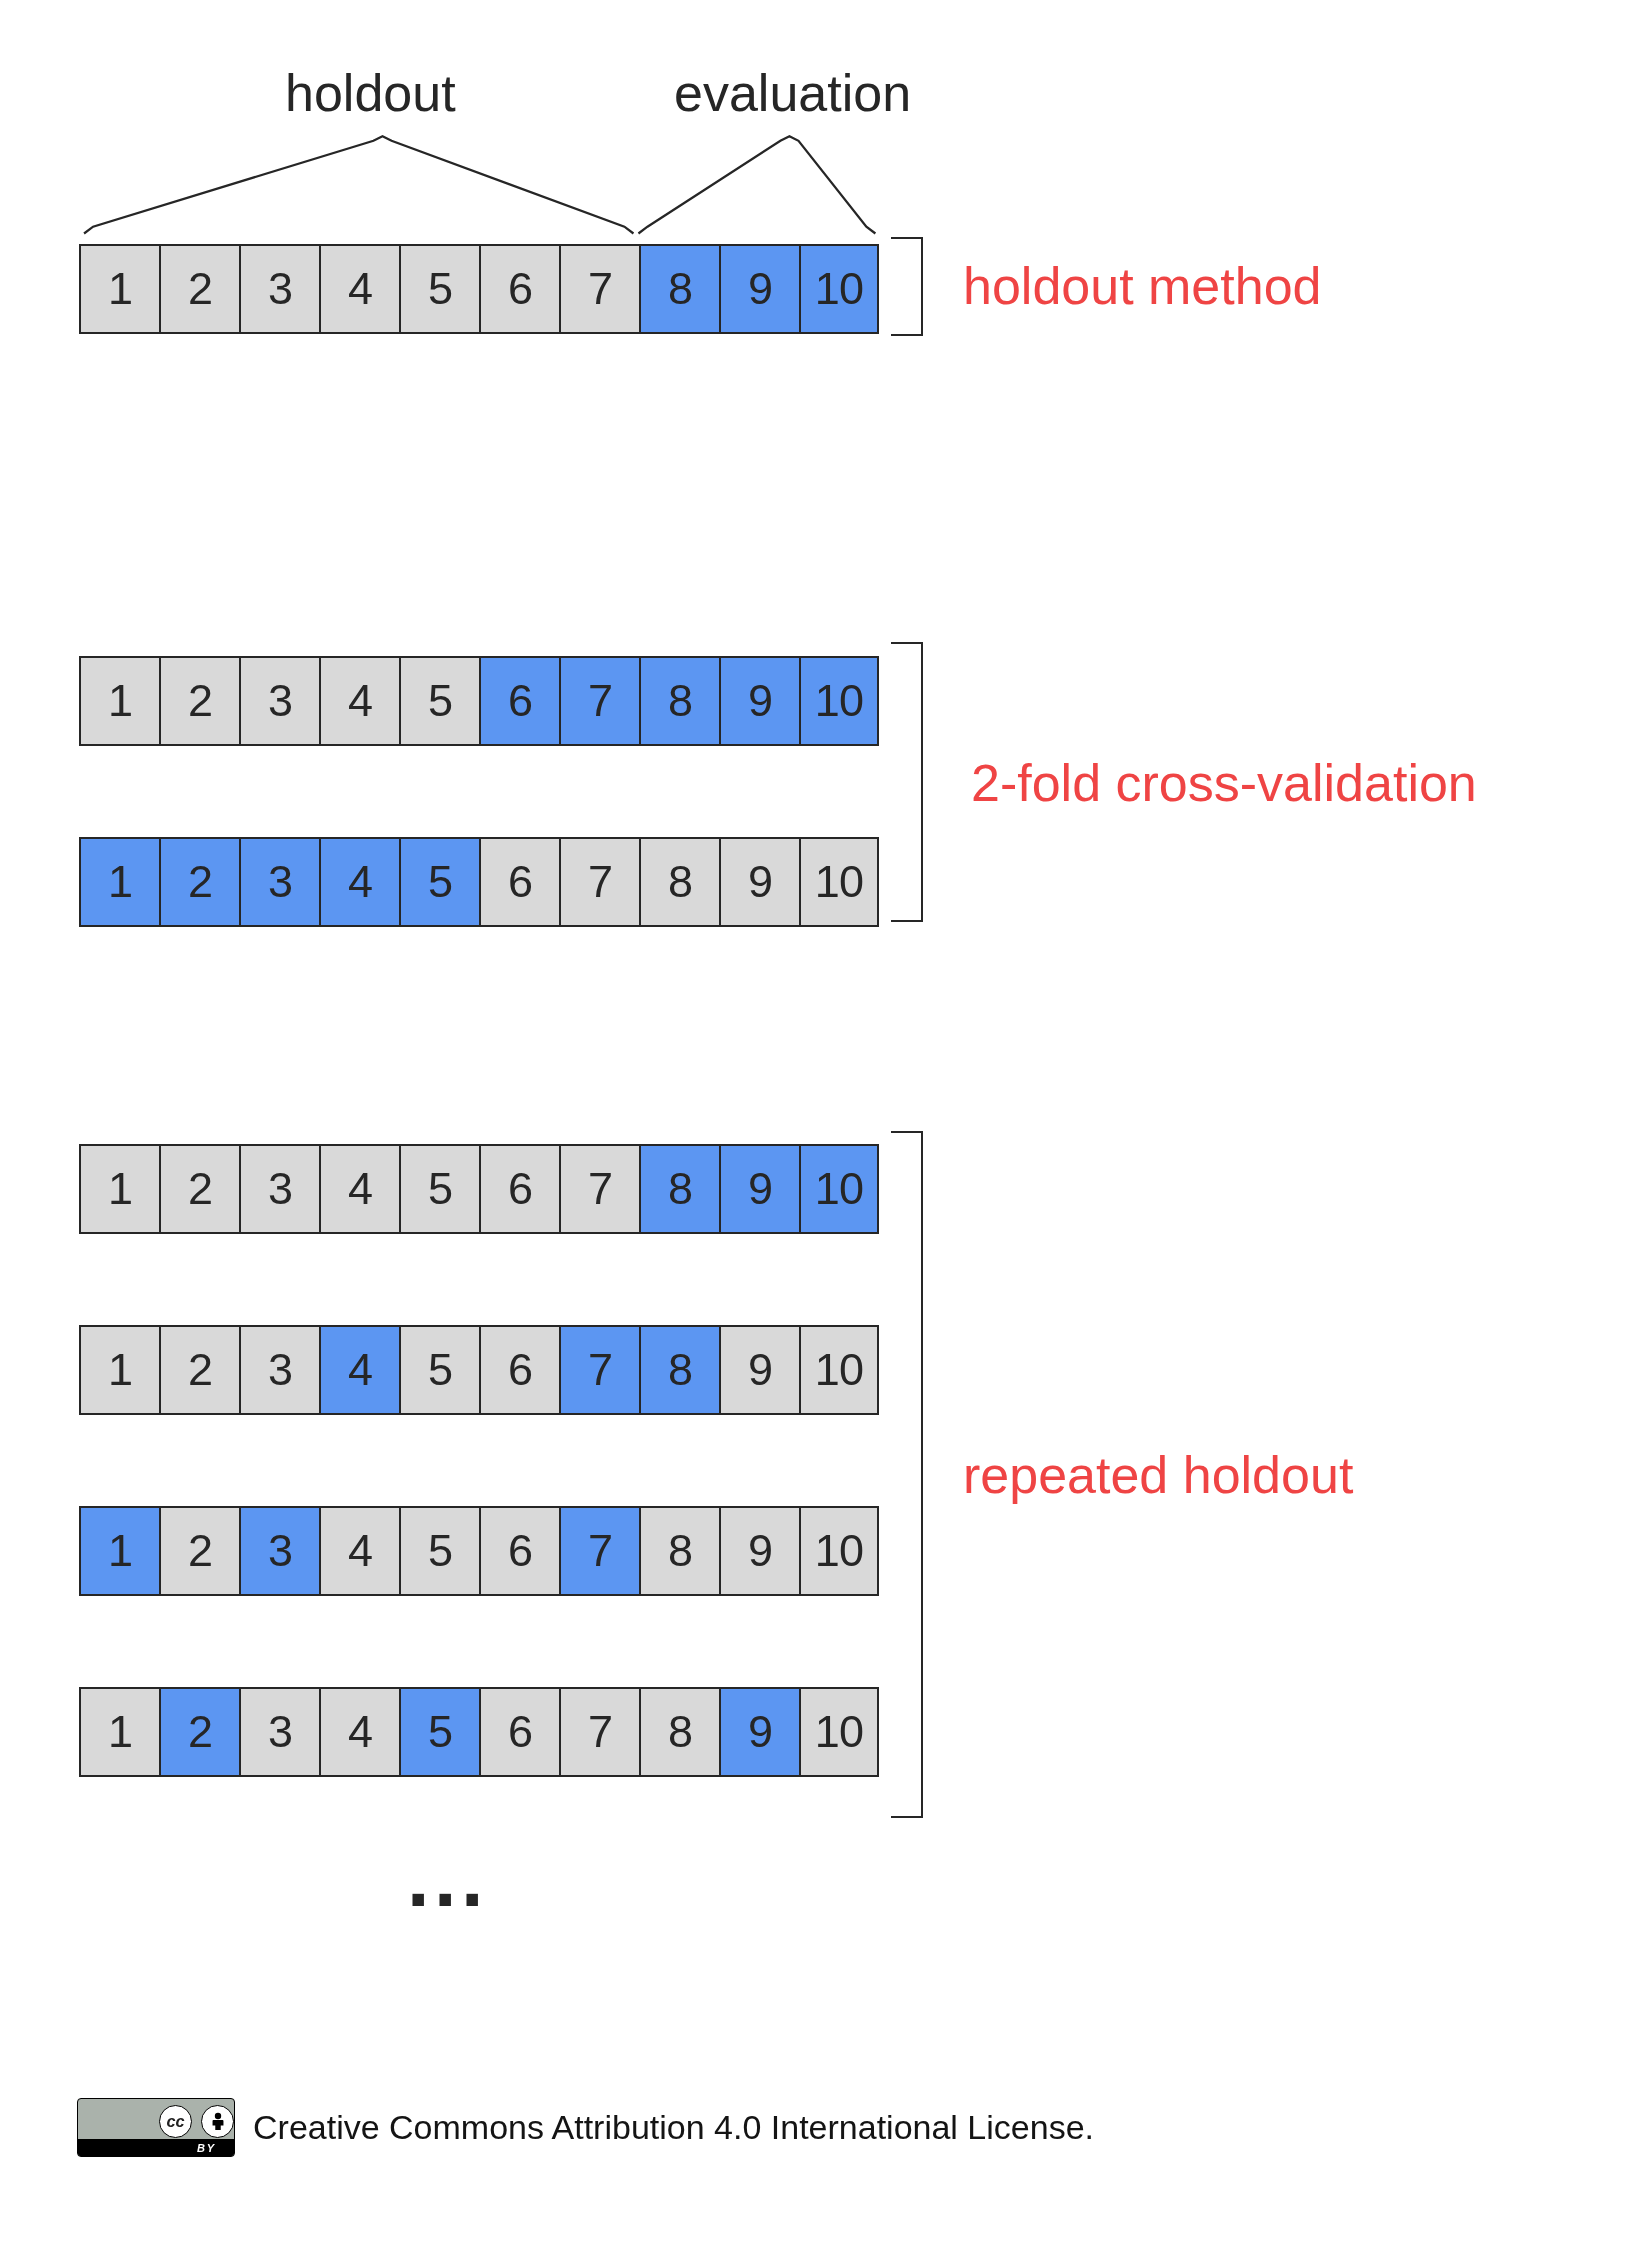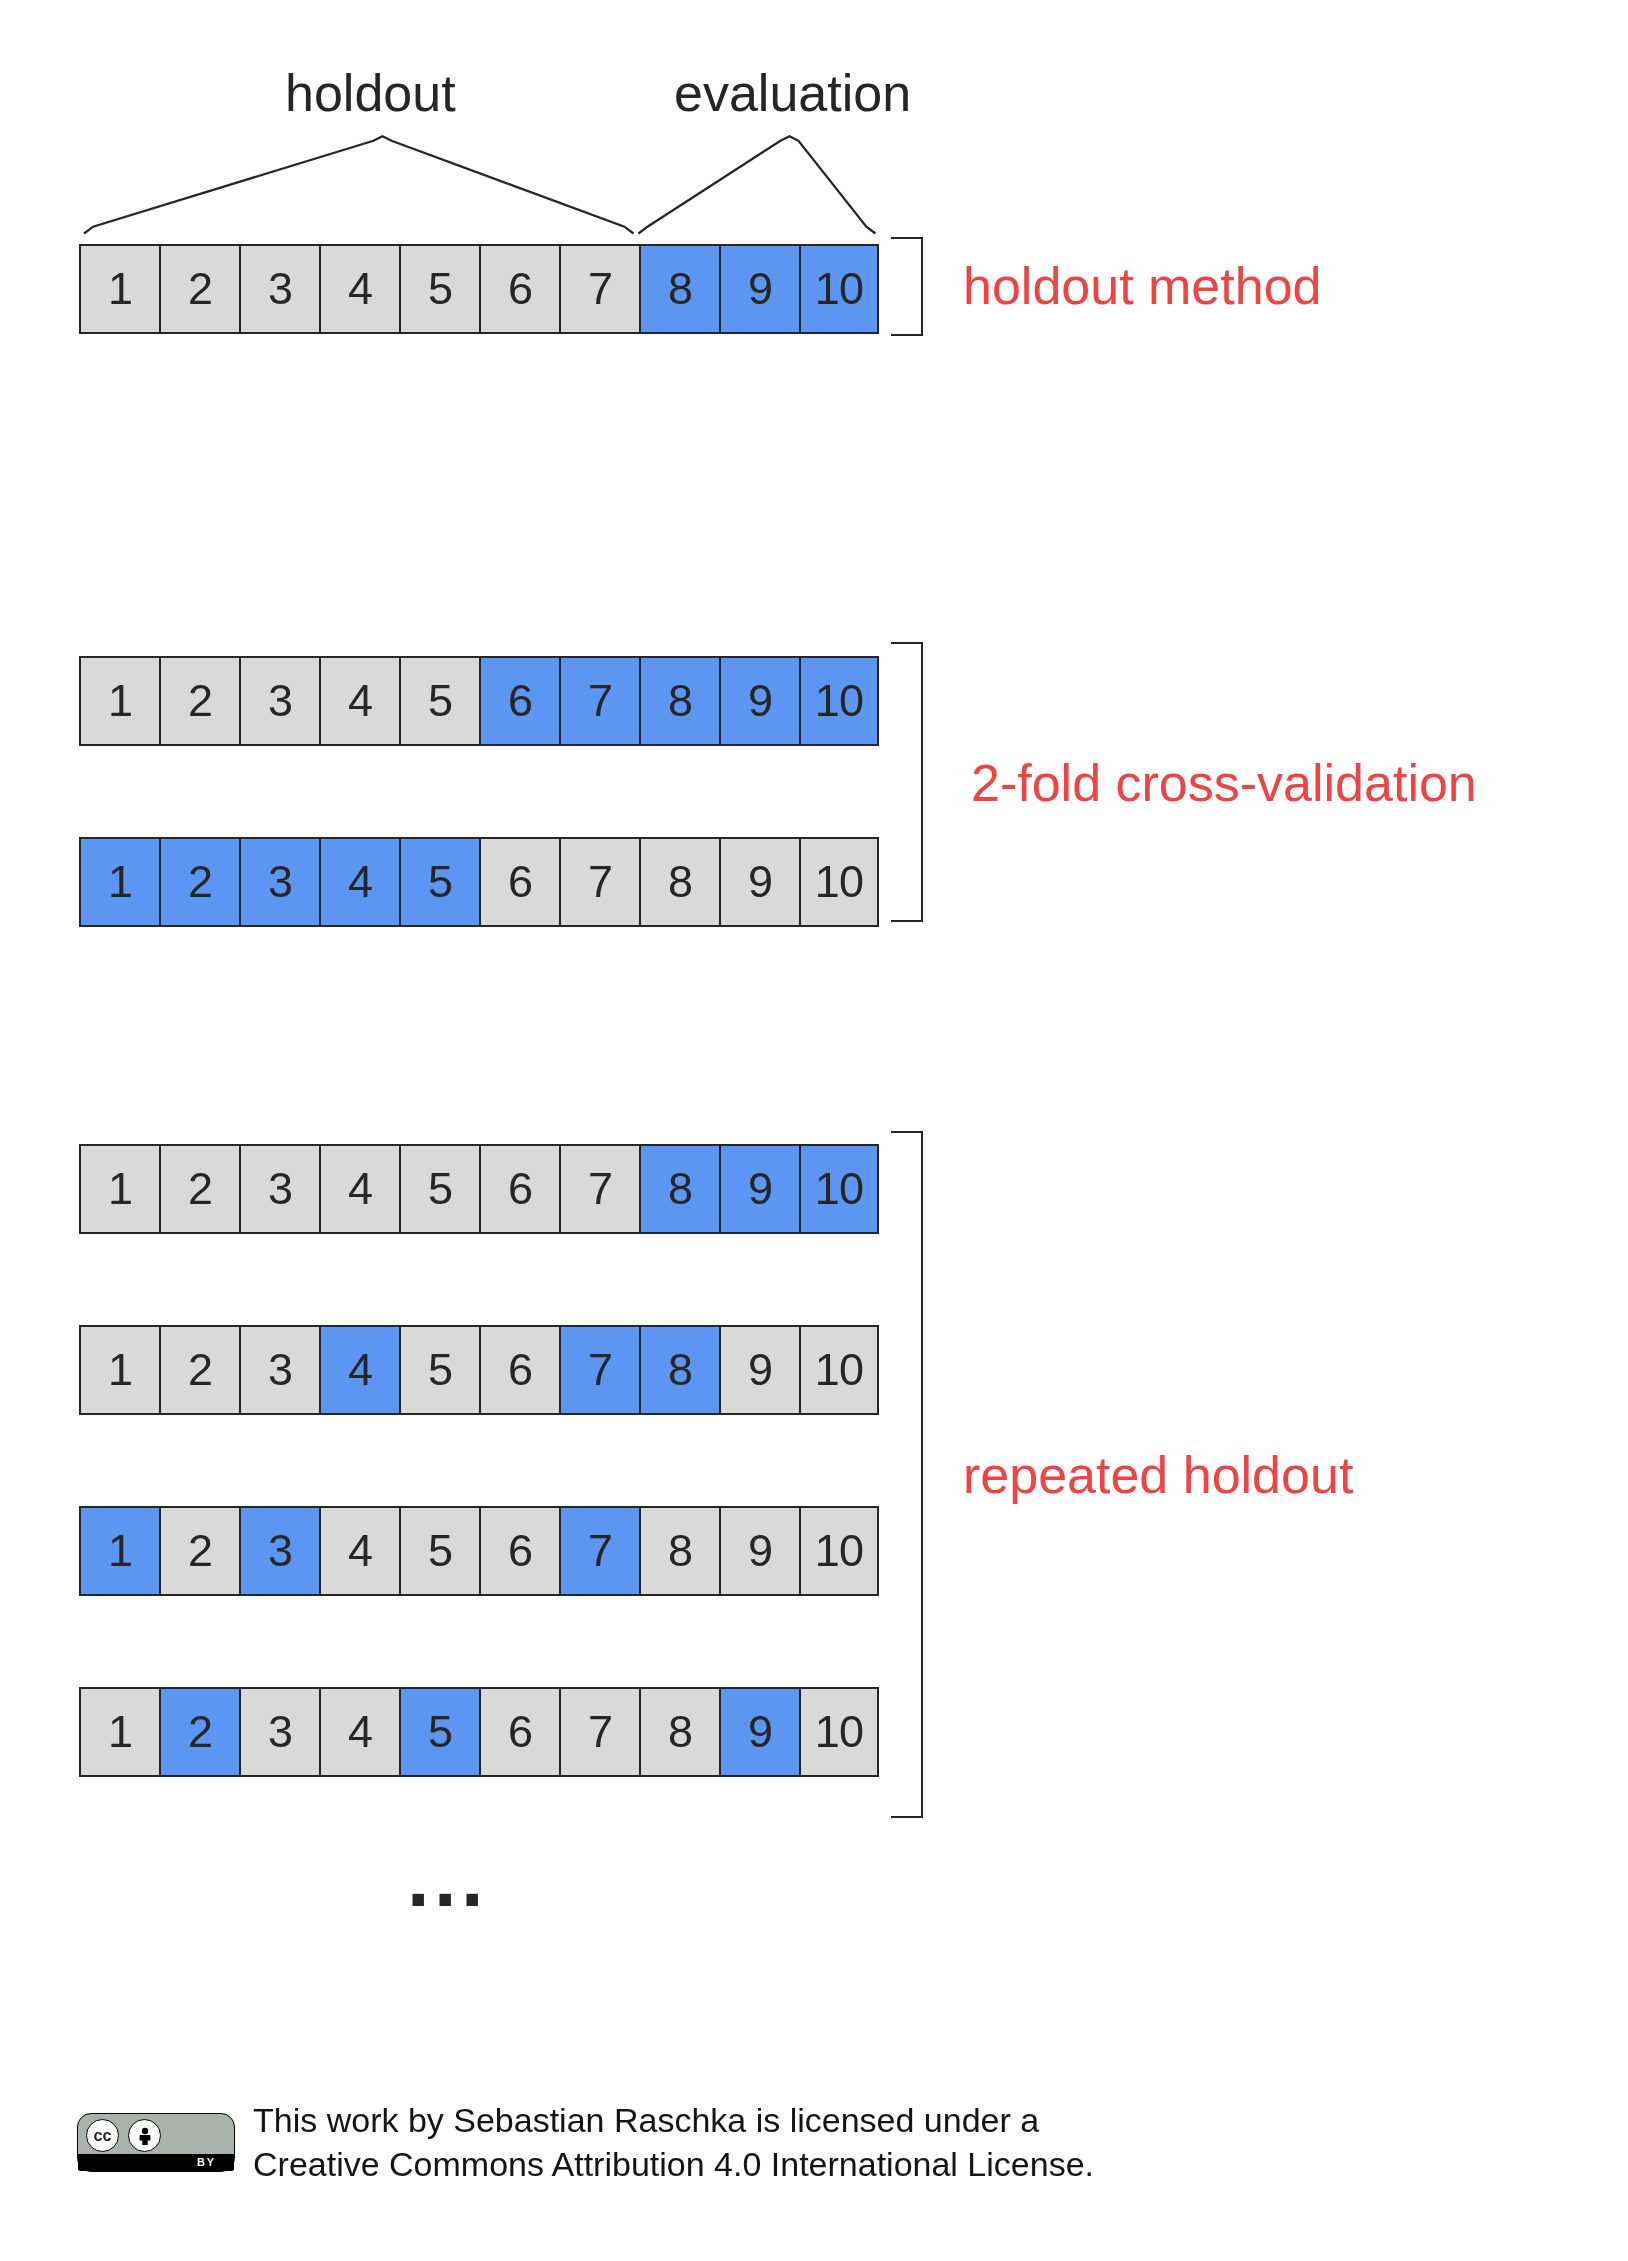--- a/index.html
+++ b/index.html
@@ -73,28 +73,29 @@
     font-size: 34px;
     line-height: 1.3;
     color: #141414;
     font-weight: 400;
     font-family: Arial, Helvetica, sans-serif;
   }
   .cc-badge {
     width: 158px;
     height: 59px;
     background: #aab2ab;
-    border-radius: 14px;
+    border-radius: 4px;
     border: 1.4px solid #000;
     position: relative;
     display: flex;
     align-items: center;
-    justify-content: flex-start;
+    justify-content: flex-end;
     padding-left: 8.1px;
     gap: 9px;
+    font-style: italic;
   }
   .cc-badge .dark {
     position: absolute;
     left: 0; right: 0; bottom: 0;
     height: 17px;
     background: #000;
     border-radius: 0 0 2.3px 2.3px;
     display:flex;
     align-items:center;
     justify-content:flex-end;
@@ -238,19 +239,18 @@
         <svg width="20" height="20" viewBox="0 0 44 44">
           <circle cx="22" cy="11" r="7" fill="#000"></circle>
           <path d="M12 20 h20 a2 2 0 0 1 2 2 v10 h-6 v10 h-12 v-10 h-6 v-10 a2 2 0 0 1 2 -2 z" fill="#000"></path>
         </svg>
       </div>
       <div class="dark">
         <span>BY</span>
       </div>
     </div>
     <div class="license-text">
-      <div>This work by Sebastian Raschka is licensed under a</div>
       <div>Creative Commons Attribution 4.0 International License.</div>
     </div>
   </div>
 
 </div>
 
 
 </body></html>

